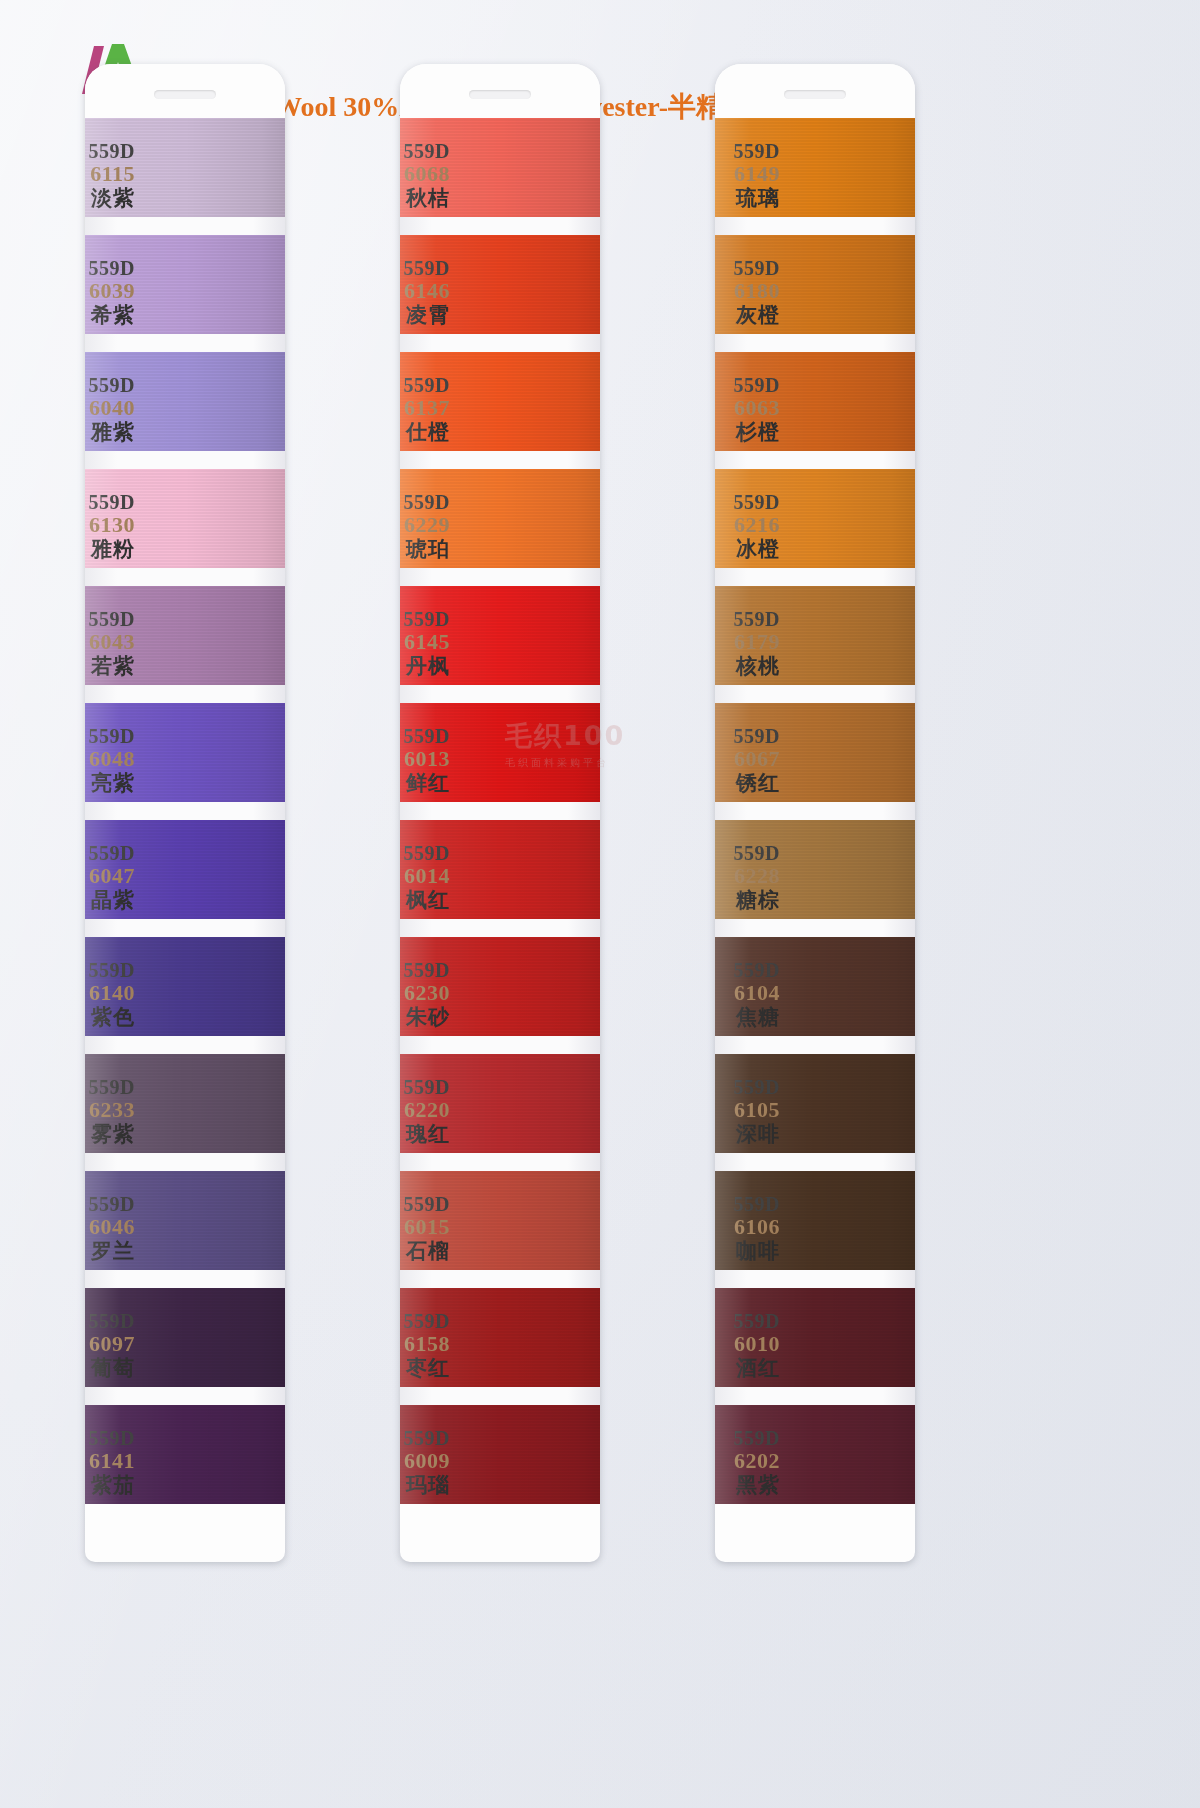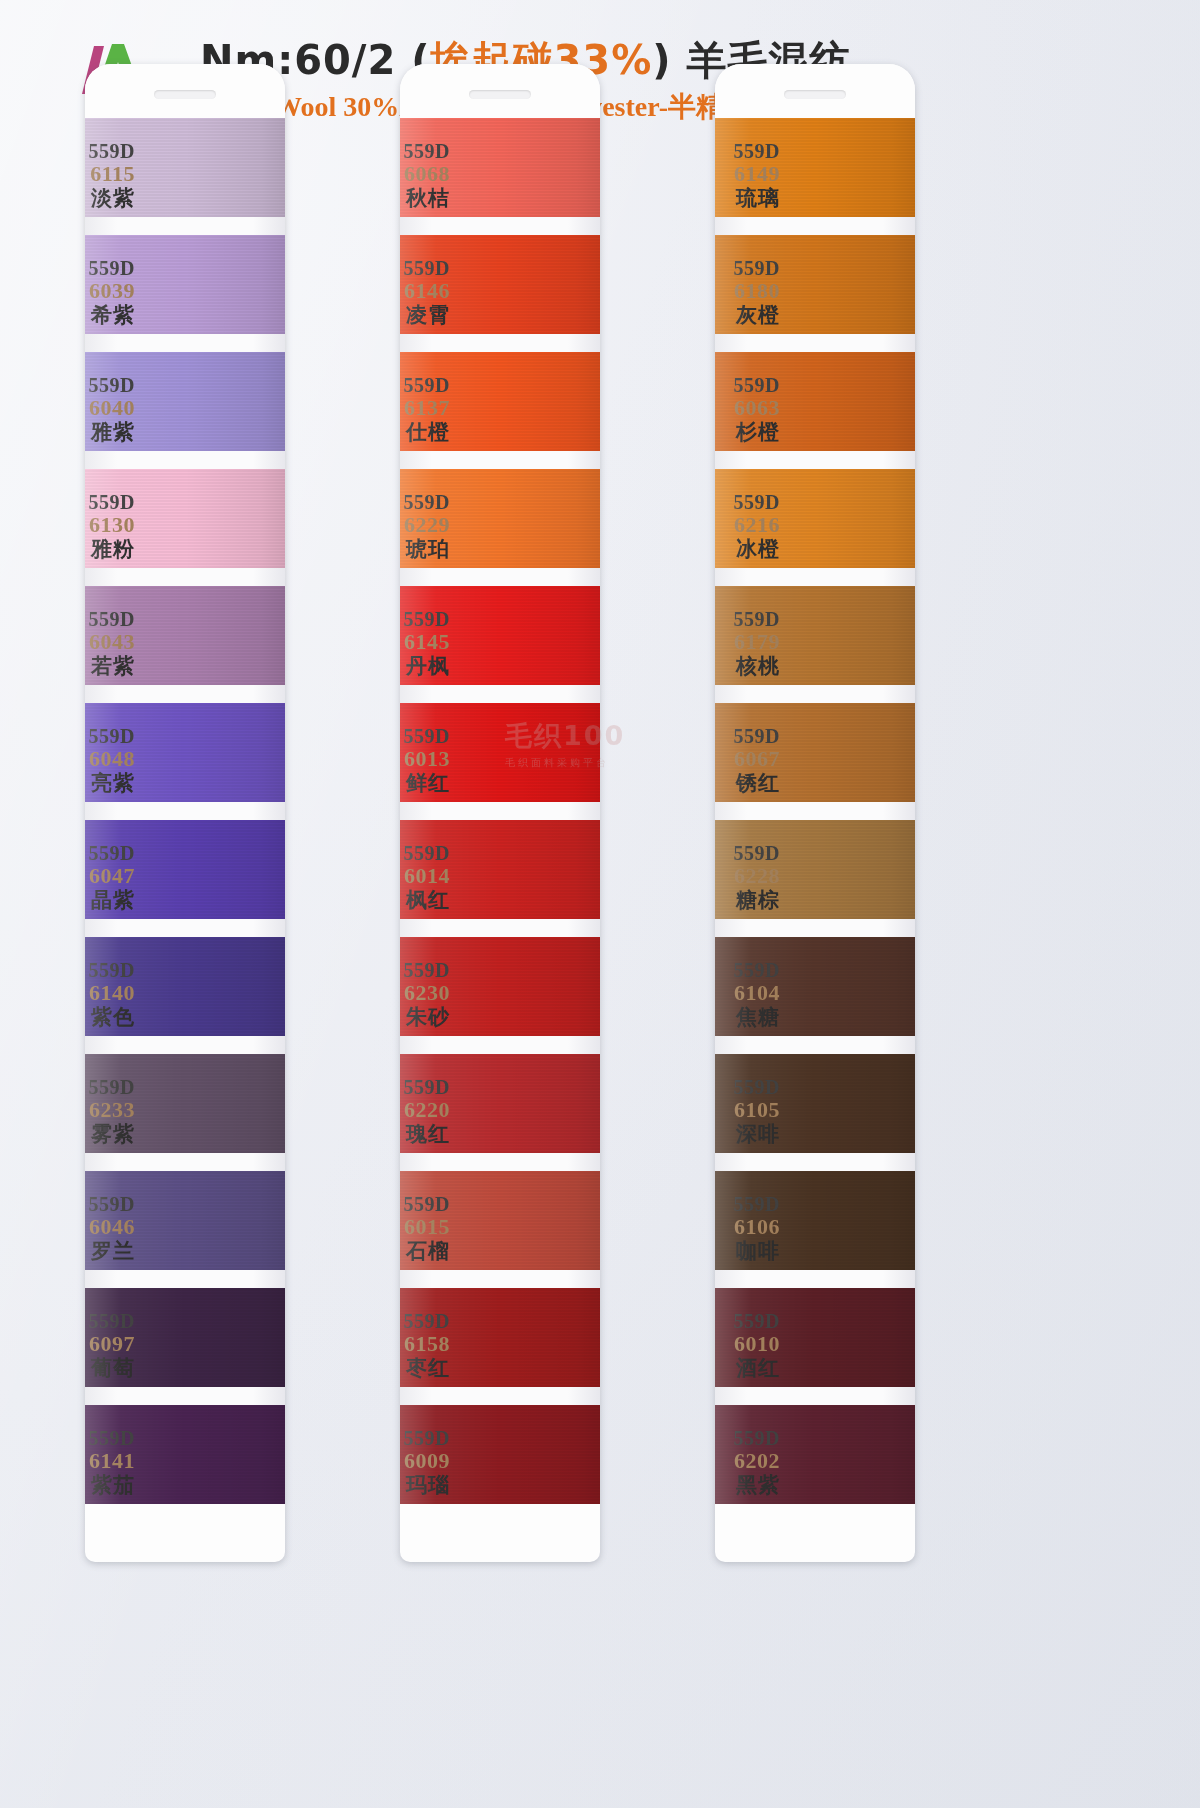--- a/index.html
+++ b/index.html
@@ -113,25 +113,20 @@
 <body>
 
 <div class="paper"></div>
 
 <div class="header">
   <svg class="logo" viewBox="0 0 70 60">
     <polygon points="16,6 26,6 14,54 4,54" fill="#b8447e"></polygon>
     <polygon points="34,4 46,4 64,54 50,54 40,22 30,54 17,54" fill="#5ab345"></polygon>
     <polygon points="40,32 47,52 33,52" fill="#2f6fbf"></polygon>
   </svg>
-  <div class="title-main">
-    <span>Nm:60/2</span>
-    <span>(</span><span class="pct cjk">埃起碰33%</span><span>)</span>
-    <span class="cjk">羊毛混纺</span>
-  </div>
   <div class="title-sub">37%Wool  30%Acrylic  33%Polyester-半精纺</div>
 </div>
 
 <div class="col col-1" id="col0">
     <div class="card">
       <div class="card-top">
         <div class="notch"></div>
       </div>
       <div class="swatch" title="6115 淡紫" style="height: 99px; background: rgb(207, 188, 217);"></div>
       <div class="gap" style="height: 18px;"></div>

